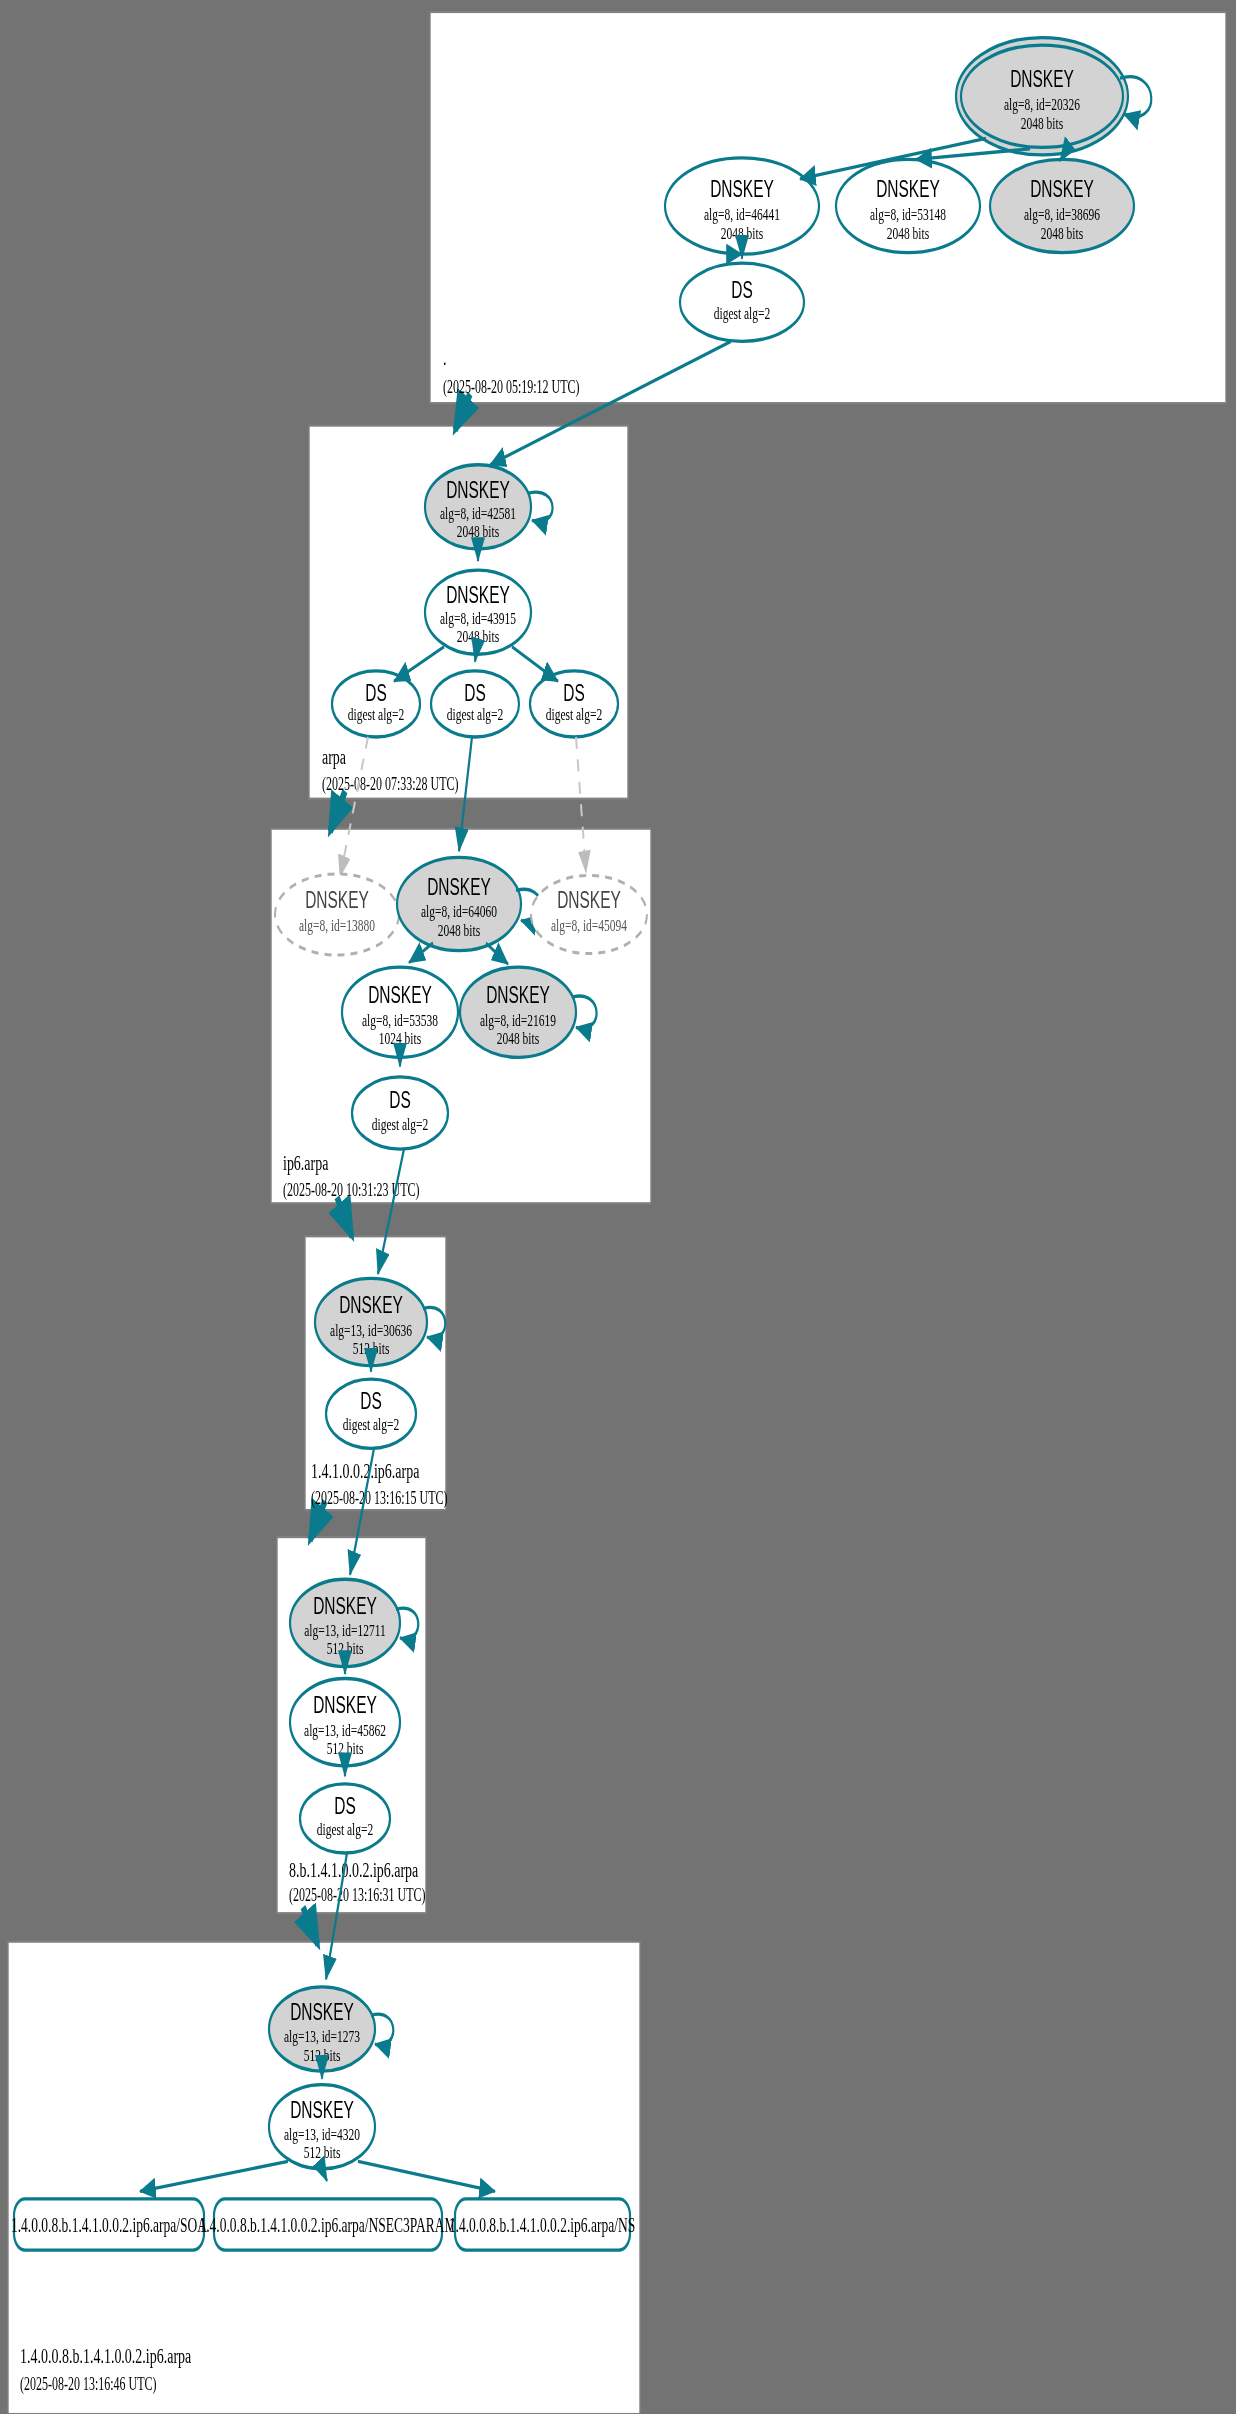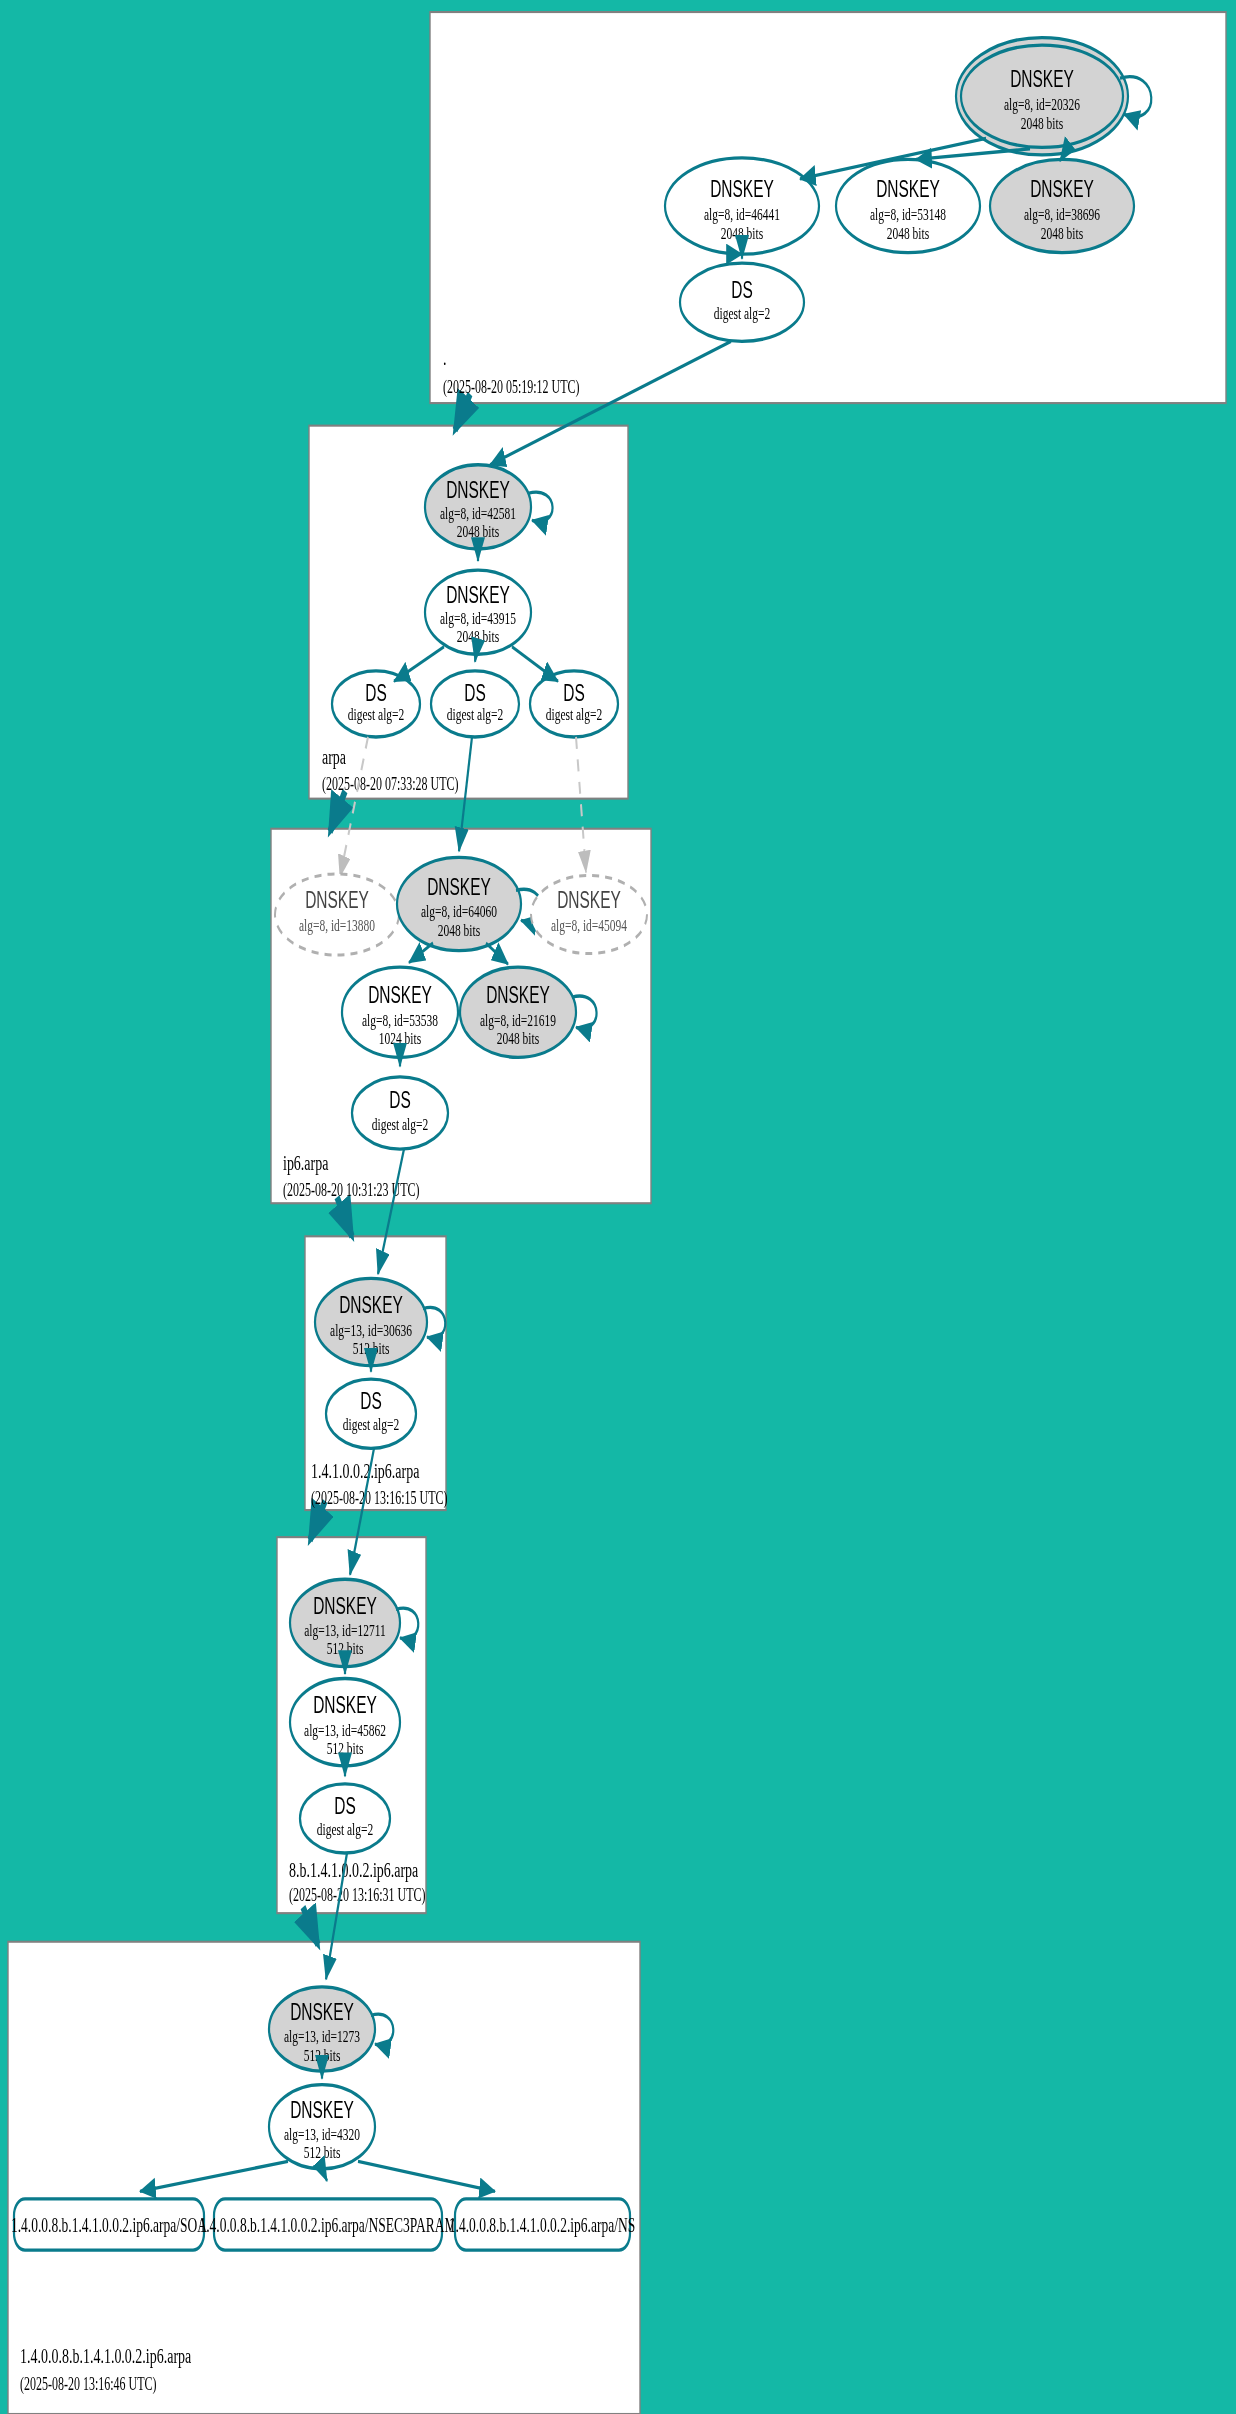--- a/index.html
+++ b/index.html
@@ -1,17 +1,17 @@
 <!DOCTYPE html>
 <html><head>
 <meta charset="utf-8">
 <style>
   html,body{margin:0;padding:0;background:#ffffff;}
   body{font-family:"Liberation Sans",sans-serif;}
-  #stage{position:relative;width:1236px;height:2414px;background:#14b8a6;}
+  #stage{position:relative;width:1236px;height:2414px;background:#737373;}
   svg{display:block;}
   .zonebox{fill:#ffffff;stroke:#808080;stroke-width:1.4;}
   .node-ell{fill:#ffffff;stroke:#0a7b8c;stroke-width:2.2;}
   .node-ell.secure{fill:#d3d3d3;}
   .node-ell.dashed{fill:#ffffff;stroke:#b0b0b0;stroke-width:2;stroke-dasharray:7 6;}
   .rrbox{fill:#ffffff;stroke:#0a7b8c;stroke-width:2.2;rx:11;ry:11;}
   .edge{stroke:#0a7b8c;stroke-width:2.2;fill:none;}
   .edge-thick{stroke:#0a7b8c;stroke-width:5.5;fill:none;}
   .edge-dashed{stroke:#c8c8c8;stroke-width:2;fill:none;stroke-dasharray:8 7;}
   .t-type{font-family:"Liberation Sans",sans-serif;font-size:15.5px;fill:#000;text-anchor:middle;}

